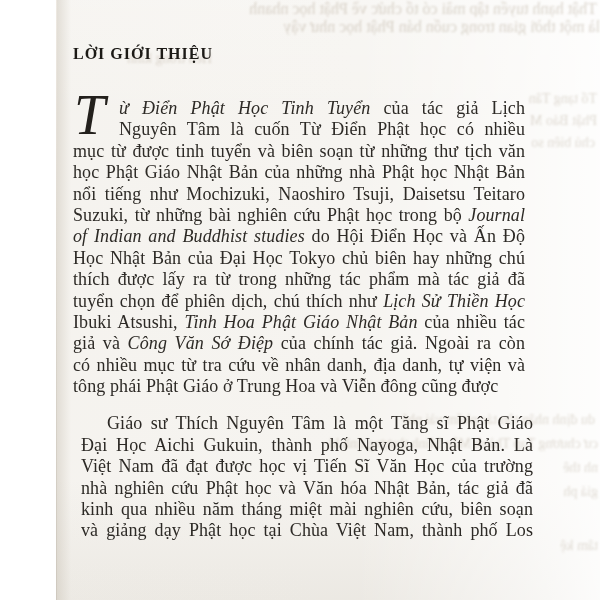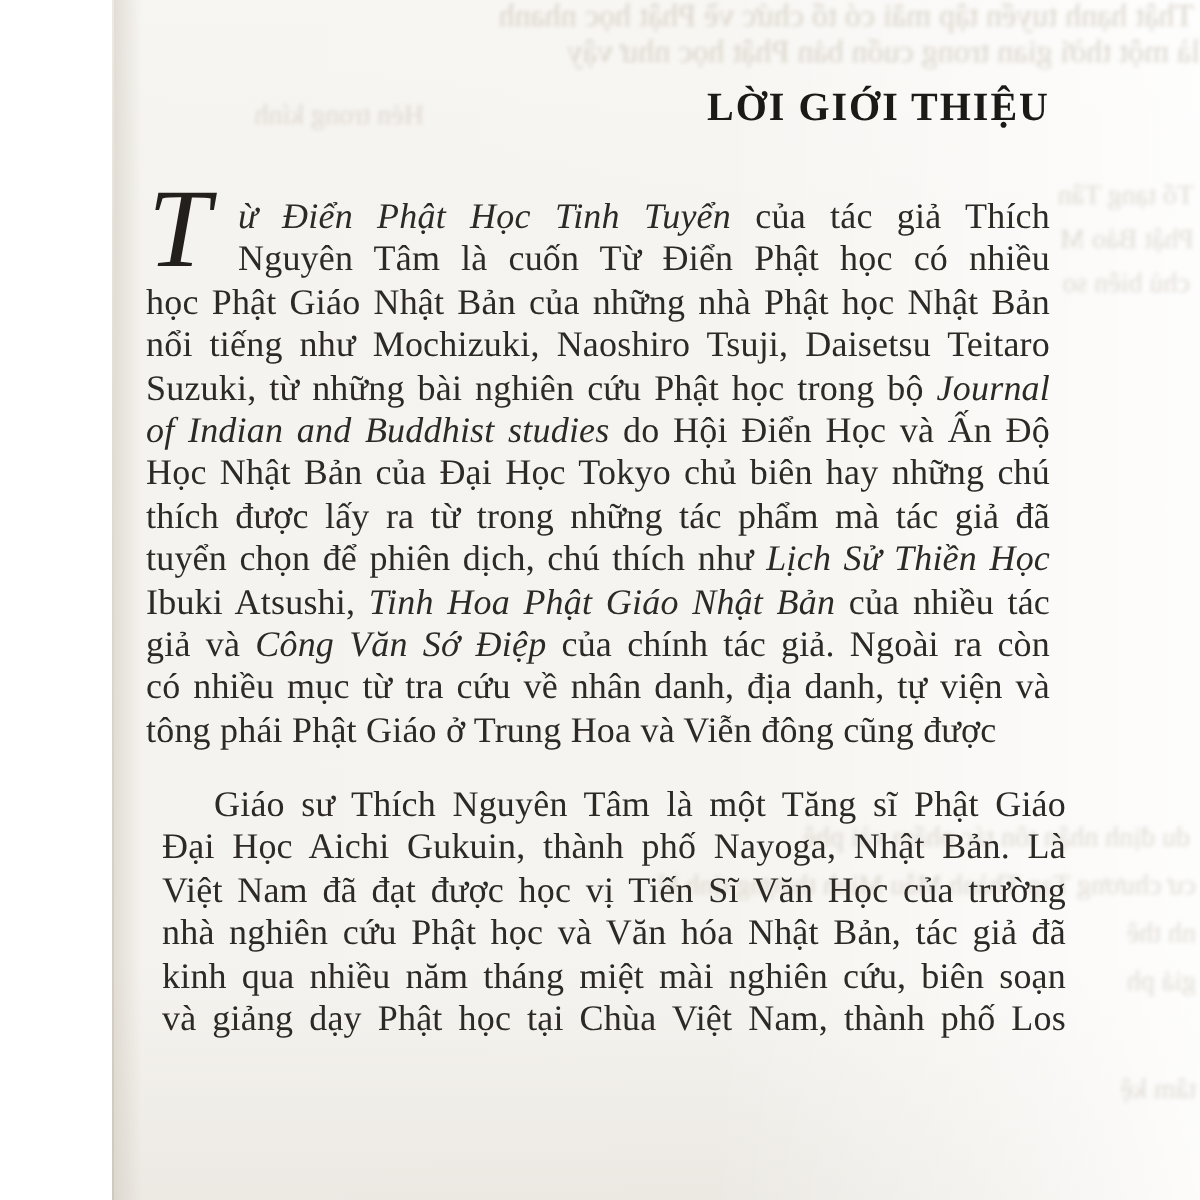--- a/index.html
+++ b/index.html
@@ -54,25 +54,25 @@
 
   
   .content {
     position: absolute;
     left: 16px; top: 0;
     width: 452px;
     color: var(--ink, #2d2a26);
   }
   .title {
     margin: 40px 0 0 0;
-    font-size: 20px;
+    font-size: 16px;
     line-height: 28px;
     font-weight: bold;
     letter-spacing: 1px;
-    text-align: right;
+    text-align: left;
     color: #1c1a16;
   }
   .para { font-size: 18px; letter-spacing: 0.1px; }
   .line {
     height: 21.4px;
     line-height: 21.4px;
     text-align: justify;
     text-align-last: justify;
   }
   .p1 { margin-top: 30px; }
@@ -112,22 +112,23 @@
     <div class="ghost small" style="left:499px; top:460px; width:42px;">nh thê</div>
     <div class="ghost small" style="left:495px; top:484px; width:46px;">giả ph</div>
     <div class="ghost small" style="left:497px; top:538px; width:44px;">tâm kệ</div>
 
     <div class="content">
       <h1 class="title">LỜI GIỚI THIỆU</h1>
 
       <div class="dropcap">T</div>
 
       <div class="para p1">
-          <div class="line"><i>ừ Điển Phật Học Tinh Tuyển</i><span> của tác giả Thích</span></div>
+          <div class="line"><i>ừ Điển Phật Học Tinh Tuyển</i><span> của tác giả Lịch</span></div>
           <div class="line"><span>Nguyên Tâm là cuốn Từ Điển Phật học có nhiều</span></div>
+          <div class="line"><span>mục từ được tinh tuyển và biên soạn từ những thư tịch văn</span></div>
           <div class="line"><span>học Phật Giáo Nhật Bản của những nhà Phật học Nhật Bản</span></div>
           <div class="line"><span>nổi tiếng như Mochizuki, Naoshiro Tsuji, Daisetsu Teitaro</span></div>
           <div class="line"><span>Suzuki, từ những bài nghiên cứu Phật học trong bộ </span><i>Journal</i></div>
           <div class="line"><i>of Indian and Buddhist studies</i><span> do Hội Điển Học và Ấn Độ</span></div>
           <div class="line"><span>Học Nhật Bản của Đại Học Tokyo chủ biên hay những chú</span></div>
           <div class="line"><span>thích được lấy ra từ trong những tác phẩm mà tác giả đã</span></div>
           <div class="line"><span>tuyển chọn để phiên dịch, chú thích như </span><i>Lịch Sử Thiền Học</i></div>
           <div class="line"><span>Ibuki Atsushi, </span><i>Tinh Hoa Phật Giáo Nhật Bản</i><span> của nhiều tác</span></div>
           <div class="line"><span>giả và </span><i>Công Văn Sớ Điệp</i><span> của chính tác giả. Ngoài ra còn</span></div>
           <div class="line"><span>có nhiều mục từ tra cứu về nhân danh, địa danh, tự viện và</span></div>

